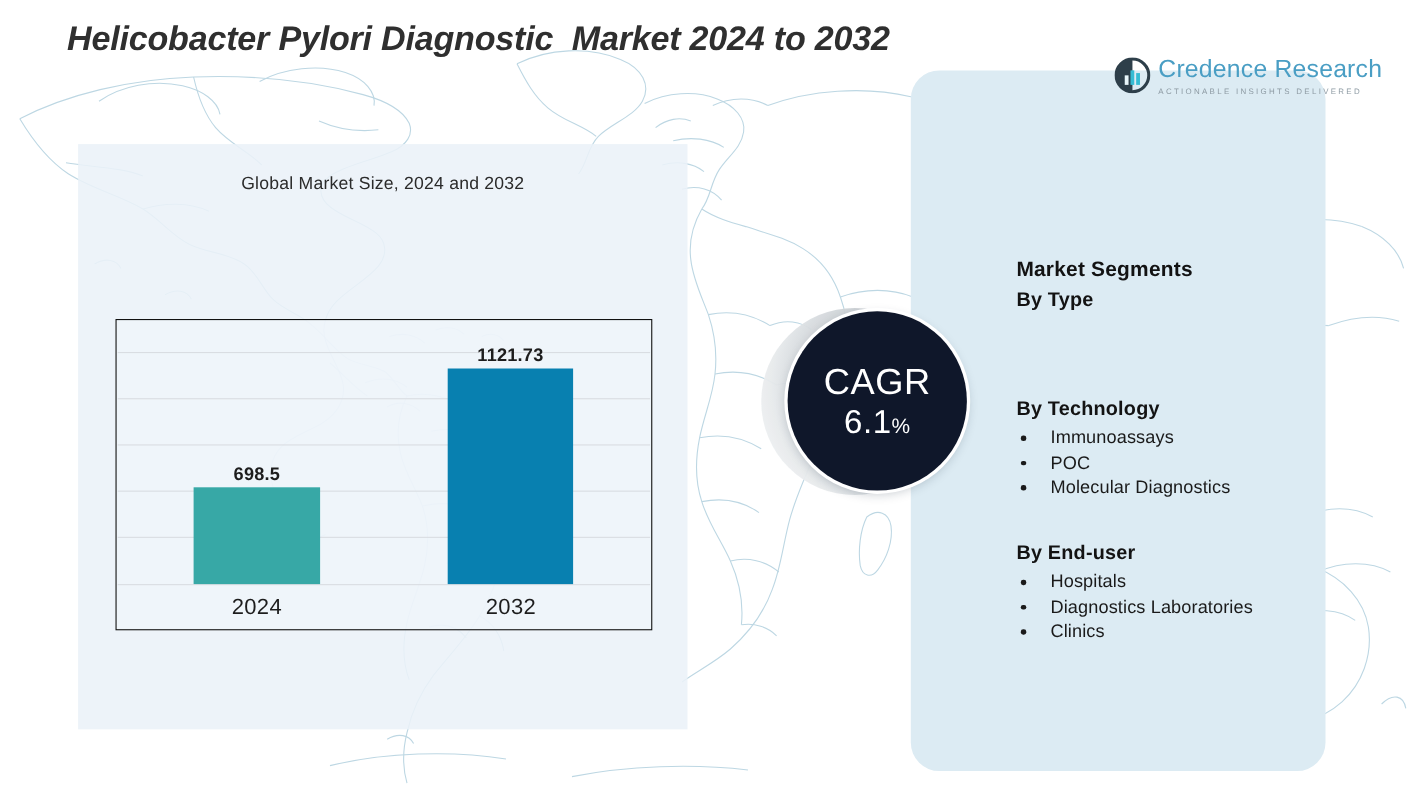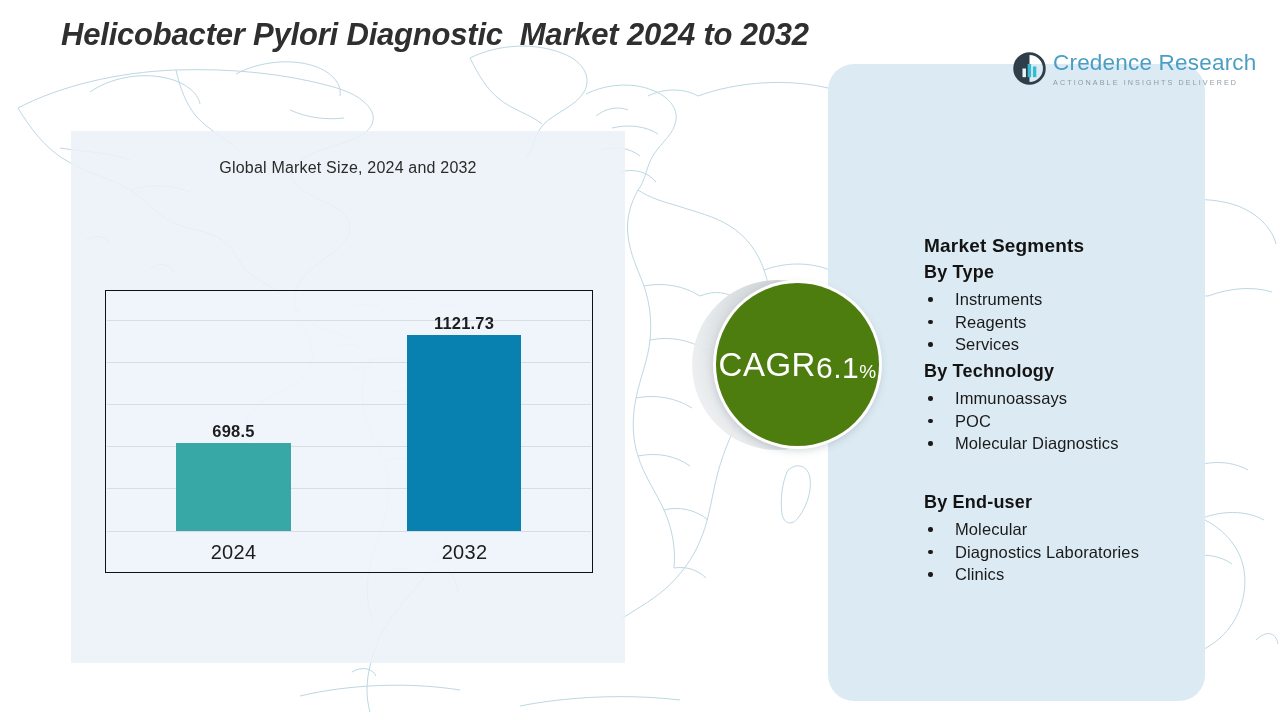--- a/index.html
+++ b/index.html
@@ -75,22 +75,22 @@
 
   
   #cagr-wrap{position:absolute;left:690px;top:278px;width:200px;height:176px;z-index:4;}
   #cagr-shadow{
     position:absolute;left:2px;top:2px;width:170px;height:170px;border-radius:50%;
     background:radial-gradient(circle at 72% 42%, #8f9499 0%, #a9aeb3 26%, #cdd2d6 52%, #e7eaec 72%, #f4f6f7 88%, #fbfcfc 100%);
     filter:blur(.2px);opacity:.95;
   }
   #cagr-circle{
     position:absolute;left:26px;top:5px;width:163px;height:163px;border-radius:50%;
-    background:#4d7c0f;box-shadow:0 0 0 3px #ffffff, 0 3px 10px rgba(20,40,60,.25);
-    display:flex;flex-direction:row;align-items:center;justify-content:center;
+    background:#0f172a;box-shadow:0 0 0 3px #ffffff, 0 3px 10px rgba(20,40,60,.25);
+    display:flex;flex-direction:column;align-items:center;justify-content:center;
   }
   #cagr-label{color:#ffffff;font-size:33px;letter-spacing:.5px;line-height:1;}
   #cagr-value-row{color:#ffffff;line-height:1;margin-top:7px;display:flex;align-items:baseline;}
   #cagr-value{font-size:30px;letter-spacing:.5px;}
   #cagr-pct{font-size:19px;letter-spacing:.3px;}
 
   
   #page-title{
     position:absolute;left:61px;top:17px;z-index:5;
     font-size:31px;font-weight:bold;font-style:italic;color:#2f2f2f;
@@ -236,40 +236,35 @@
       <div class="cat-label" id="cat-2032">2032</div>
     </div>
   </div>
 
   <div id="right-panel"></div>
   <div id="segments">
     <div class="seg-title">Market Segments</div>
 
     <div class="seg-group" id="group-type">
       <div class="seg-head">By Type</div>
-      <ul class="seg-list">
-        <li><span class="bullet"></span><span>Instruments</span></li>
-        <li><span class="bullet"></span><span>Reagents</span></li>
-        <li><span class="bullet"></span><span>Services</span></li>
-      </ul>
     </div>
 
     <div class="seg-group" id="group-tech">
       <div class="seg-head">By Technology</div>
       <ul class="seg-list">
         <li><span class="bullet"></span><span>Immunoassays</span></li>
         <li><span class="bullet"></span><span>POC</span></li>
         <li><span class="bullet"></span><span>Molecular Diagnostics</span></li>
       </ul>
     </div>
 
     <div class="seg-group" id="group-enduser">
       <div class="seg-head">By End-user</div>
       <ul class="seg-list">
-        <li><span class="bullet"></span><span>Molecular</span></li>
+        <li><span class="bullet"></span><span>Hospitals</span></li>
         <li><span class="bullet"></span><span>Diagnostics Laboratories</span></li>
         <li><span class="bullet"></span><span>Clinics</span></li>
       </ul>
     </div>
   </div>
 
   <div id="cagr-wrap">
     <div id="cagr-shadow"></div>
     <div id="cagr-circle">
       <div id="cagr-label">CAGR</div>

